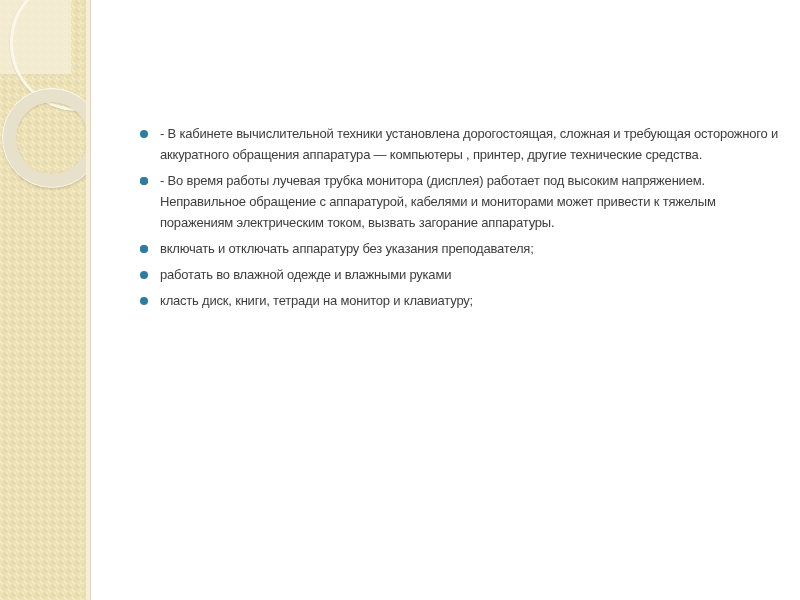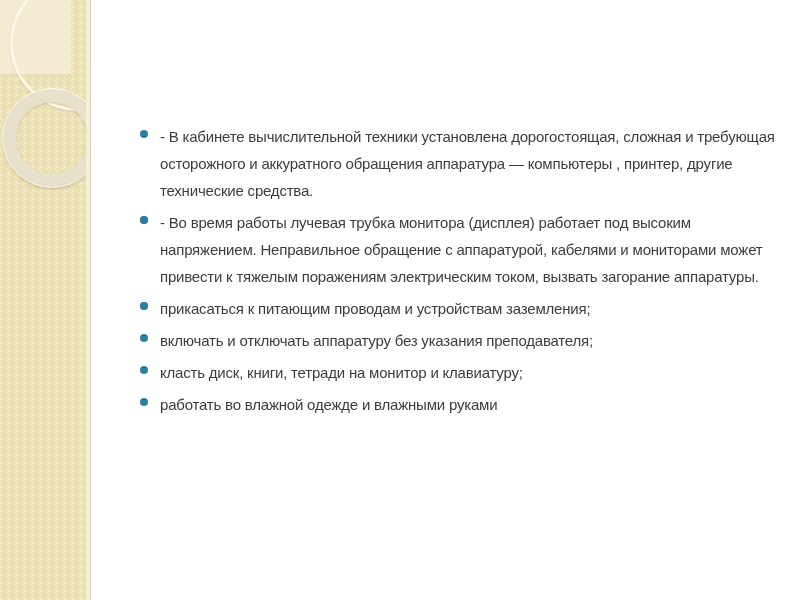--- a/index.html
+++ b/index.html
@@ -80,22 +80,22 @@
   }
   ul.bullet-list {
     list-style: none;
     margin: 0;
     padding: 0;
   }
   ul.bullet-list li {
     position: relative;
     padding-left: 30px;
     margin-bottom: 5px;
-    font-size: 15px;
-    line-height: 27px;
+    font-size: 13px;
+    line-height: 21px;
     color: var(--text, #3D3D3D);
     letter-spacing: -0.2px;
   }
   .bullet-dot {
     position: absolute;
     left: 10px;
     top: 7px;
     width: 8px;
     height: 8px;
     border-radius: 50%;
@@ -125,30 +125,26 @@
       </li>
       <li>
         <span class="bullet-dot"></span>
         <span>- Во время работы лучевая трубка монитора (дисплея) работает под высоким напряжением. Неправильное обращение с аппаратурой, кабелями и мониторами может привести к тяжелым поражениям электрическим током, вызвать загорание аппаратуры.</span>
       </li>
       <li>
         <span class="bullet-dot"></span>
       </li>
       <li>
         <span class="bullet-dot"></span>
-        <span>прикасаться к питающим проводам и устройствам заземления;</span>
-      </li>
-      <li>
-        <span class="bullet-dot"></span>
         <span>включать и отключать аппаратуру без указания преподавателя;</span>
       </li>
       <li>
         <span class="bullet-dot"></span>
-        <span>класть диск, книги, тетради на монитор и клавиатуру;</span>
+        <span>работать во влажной одежде и влажными руками</span>
       </li>
       <li>
         <span class="bullet-dot"></span>
-        <span>работать во влажной одежде и влажными руками</span>
+        <span>класть диск, книги, тетради на монитор и клавиатуру;</span>
       </li>
     </ul>
   </div>
 
 </div>
 
 </body></html>

